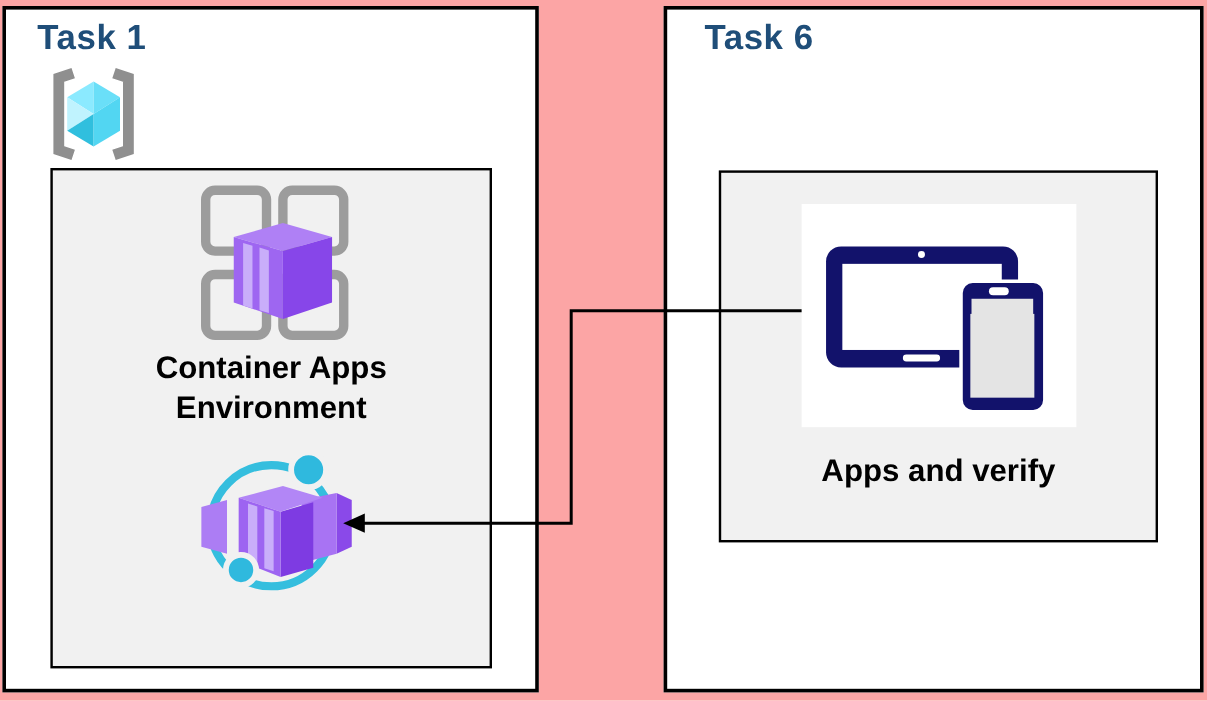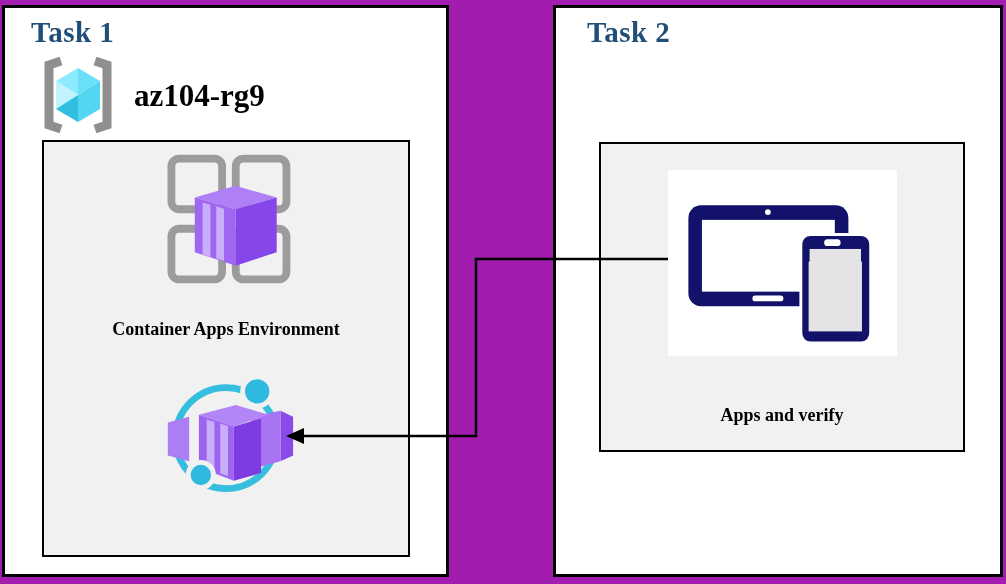--- a/index.html
+++ b/index.html
@@ -1,24 +1,24 @@
 <!DOCTYPE html>
 <html><head>
 <meta charset="utf-8">
 <style>
   html,body{margin:0;padding:0;background:#ffffff;}
   .canvas{
-    position:relative;width:1006px;height:584px;background:#a21caf;
-    font-family:Liberation Serif, serif;overflow:hidden;
+    position:relative;width:1006px;height:584px;background:#fca5a5;
+    font-family:Liberation Sans, sans-serif;overflow:hidden;
   }
   .task-box{position:absolute;background:#ffffff;border:3px solid #000000;box-sizing:border-box;}
   .task-title{position:absolute;font-size:29px;font-weight:bold;color:#1F4E79;letter-spacing:.5px;}
   .panel{position:absolute;background:#F1F1F1;border:2px solid #000000;box-sizing:border-box;}
   .icon{position:absolute;}
-  .label{position:absolute;font-size:18px;font-weight:bold;color:#000000;text-align:center;line-height:1.28;margin-top:28px;}
+  .label{position:absolute;font-size:26px;font-weight:bold;color:#000000;text-align:center;line-height:1.28;}
   .rg-name{position:absolute;font-size:31px;font-weight:bold;color:#000000;}
   .icon-card{position:absolute;background:#ffffff;}
   .overlay{position:absolute;left:0;top:0;z-index:10;pointer-events:none;}
 </style>
 </head>
 <body>
 
 <div class="canvas">
 
   <div class="task-box" style="left:2px;top:5px;width:447px;height:572px;">
@@ -27,21 +27,20 @@
 
   <svg class="icon" style="left:30px;top:55px;" width="96" height="80" viewBox="0 0 96 80">
     <path d="M31 6 L19 10 V70 L31 74" fill="none" stroke="#8F8F8F" stroke-width="9"></path>
     <path d="M65 6 L77 10 V70 L65 74" fill="none" stroke="#8F8F8F" stroke-width="9"></path>
     <polygon points="26,26 48,13 48,40" fill="#8BEAFF"></polygon>
     <polygon points="48,13 70,26 48,40" fill="#6ADFF8"></polygon>
     <polygon points="26,26 48,40 26,54" fill="#C0F3FE"></polygon>
     <polygon points="48,40 48,67 26,54" fill="#30BFDE"></polygon>
     <polygon points="70,26 70,54 48,67 48,40" fill="#52D6F2"></polygon>
   </svg>
-  <div class="rg-name" style="left:134px;top:78px;">az104-rg9</div>
 
   <div class="panel" style="left:42px;top:140px;width:368px;height:417px;"></div>
 
   <svg class="icon" style="left:148px;top:150px;" width="156" height="138" viewBox="0 0 160 140">
     <rect x="24" y="8" width="52" height="52" rx="8" fill="none" stroke="#9C9C9C" stroke-width="8"></rect>
     <rect x="90" y="8" width="52" height="52" rx="8" fill="none" stroke="#9C9C9C" stroke-width="8"></rect>
     <rect x="24" y="80" width="52" height="52" rx="8" fill="none" stroke="#9C9C9C" stroke-width="8"></rect>
     <rect x="90" y="80" width="52" height="52" rx="8" fill="none" stroke="#9C9C9C" stroke-width="8"></rect>
     <polygon points="48,48 90,36 132,48 90,60" fill="#AF80F5"></polygon>
     <polygon points="90,60 132,48 132,104 90,118" fill="#8746E9"></polygon>
@@ -61,21 +60,21 @@
     <polygon points="44,44 82,34 116,44 80,56" fill="#B286F6"></polygon>
     <polygon points="44,44 80,56 80,112 44,98" fill="#9D64F1"></polygon>
     <polygon points="52,49 60,51.5 60,103 52,100.5" fill="#C9AEFA"></polygon>
     <polygon points="66,53 74,55.5 74,107 66,104.5" fill="#C9AEFA"></polygon>
     <circle cx="104" cy="20" r="15" fill="#2FB9DE" stroke="#F1F1F1" stroke-width="5"></circle>
     <circle cx="46" cy="106" r="13" fill="#2FB9DE" stroke="#F1F1F1" stroke-width="5"></circle>
   </svg>
 
 
   <div class="task-box" style="left:553px;top:5px;width:450px;height:572px;">
-    <div class="task-title" style="left:31px;top:8px;">Task 2</div>
+    <div class="task-title" style="left:31px;top:8px;">Task 6</div>
   </div>
 
   <div class="panel" style="left:599px;top:142px;width:366px;height:310px;"></div>
 
   <div class="icon-card" style="left:668px;top:170px;width:229px;height:186px;">
     <svg style="position:absolute;left:10px;top:14px;" width="205" height="160" viewBox="0 0 210 165">
 
       <rect x="10" y="22" width="165" height="104" rx="13" fill="#12126B"></rect>
       <rect x="24" y="37" width="137" height="74" fill="#FFFFFF"></rect>
       <circle cx="92" cy="29" r="3" fill="#FFFFFF"></circle>

